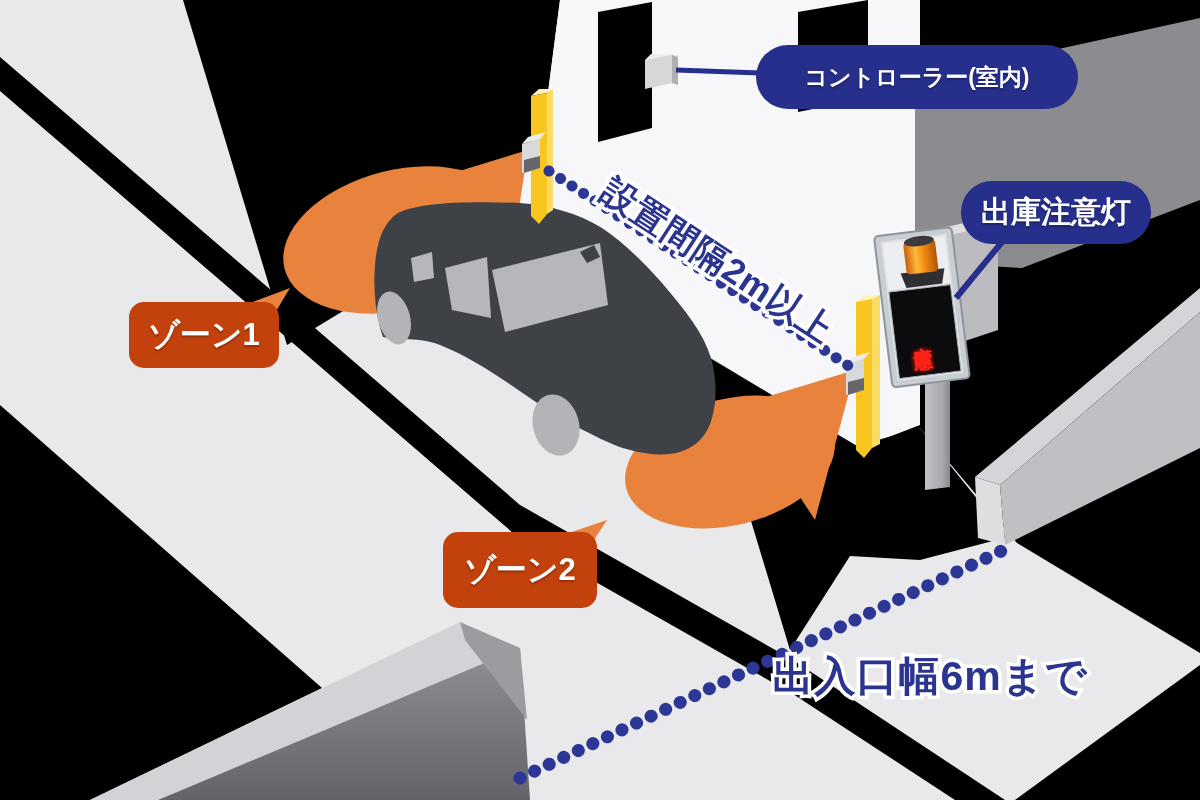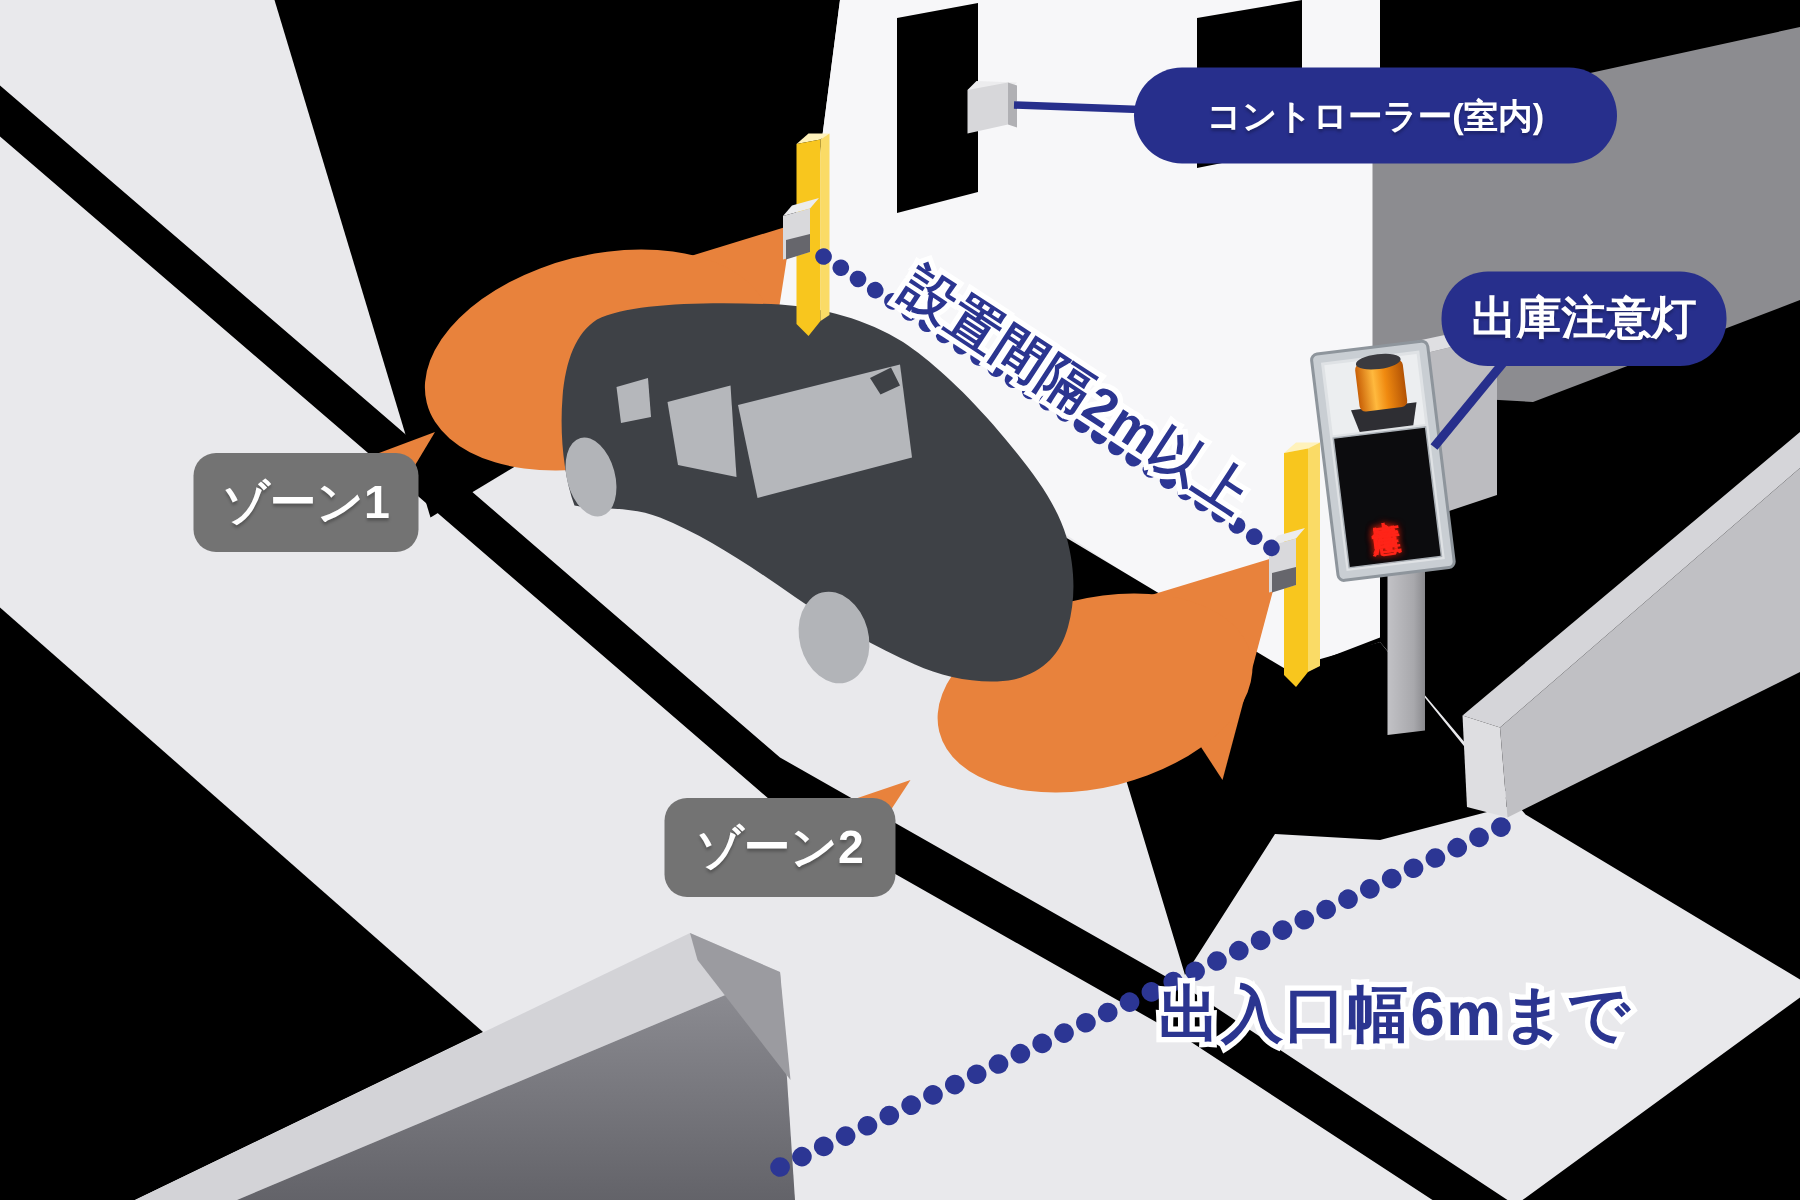--- a/index.html
+++ b/index.html
@@ -13,25 +13,25 @@
   .scene svg{position:absolute;left:0;top:0;}
   .label{
     position:absolute;
     display:flex;align-items:center;justify-content:center;
     color:#fff;font-weight:bold;
     text-shadow:0 2px 2px rgba(0,0,0,.25);
     white-space:nowrap;
     z-index:20;
   }
   .label.navy{background:#272f8c;}
-  .label.orange{background:#737373;}
+  .label.orange{background:#c2410c;}
   .lbl-controller{left:756px;top:45px;width:322px;height:64px;border-radius:32px;font-size:23px;}
   .lbl-warning{left:961px;top:181px;width:190px;height:63px;border-radius:31px;font-size:30px;}
   .lbl-zone1{left:129px;top:302px;width:150px;height:66px;border-radius:15px;font-size:31px;}
-  .lbl-zone2{left:443px;top:532px;width:154px;height:66px;border-radius:15px;font-size:31px;}
+  .lbl-zone2{left:443px;top:532px;width:154px;height:76px;border-radius:15px;font-size:31px;}
   .sign-text{
     position:absolute;left:897px;top:289px;width:46px;height:90px;
     display:flex;align-items:center;justify-content:center;
     writing-mode:vertical-rl;text-orientation:upright;
     transform:rotate(-7deg);
     color:#ff2418;font-weight:bold;font-size:19px;letter-spacing:1px;
     text-shadow:0 0 5px rgba(220,30,10,.8);
     z-index:21;
   }
 </style>

